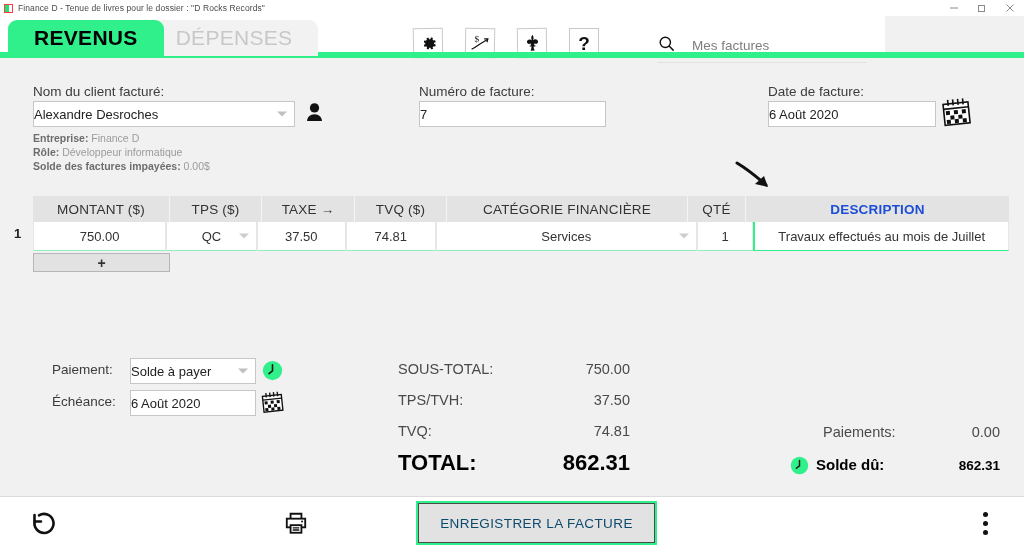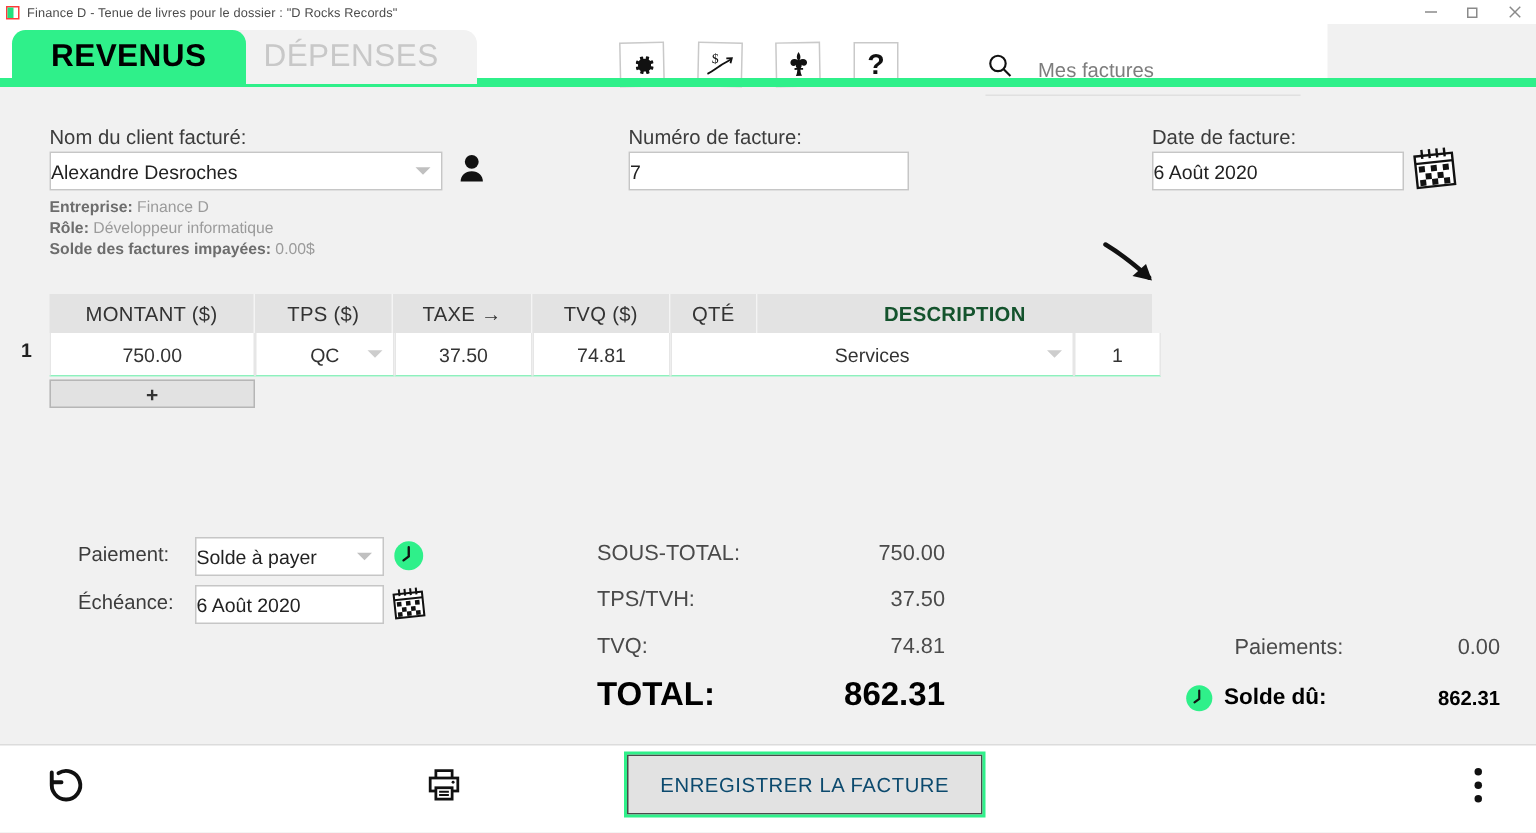--- a/index.html
+++ b/index.html
@@ -79,21 +79,21 @@
   .bigarrow { position: absolute; left: 735px; top: 160px; }
 
   
   .grid { position: absolute; left: 33px; top: 196px; width: 976px; }
   .grow { display: flex; }
   .gh {
     background: #e3e3e3; border-right: 1px solid #f4f4f4; height: 26px;
     display: flex; align-items: center; justify-content: center;
     font-size: 13.5px; color: #333; letter-spacing: .2px;
   }
-  .gh.bold { font-weight: bold; color: #14532d; }
+  .gh.bold { font-weight: bold; color: #1d4ed8; }
   .gc {
     background: #fff; border: 1px solid #e6e6e6; border-top: none; height: 29px;
     display: flex; align-items: center; justify-content: center;
     font-size: 13px; color: #333; position: relative;
     border-bottom: 1px solid #8ef0bd;
   }
   .gc.combo { justify-content: center; }
   .gc .caret { border-top-color: #cdcdcd; }
   .gc.focused { border-left: 2px solid #2ff08a; border-bottom: 1.5px solid #2ff08a; }
   .rownum { position: absolute; left: 14px; top: 226px; font-size: 13px; font-weight: bold; color: #222; }
@@ -272,36 +272,38 @@
       <path d="M33 27 L20 24 L29 16 Z" fill="#111"></path>
     </svg>
   </span>
 
   <div class="grid">
     <div class="grow">
       <div class="gh" style="width:137px">MONTANT ($)</div>
       <div class="gh" style="width:92px">TPS ($)</div>
       <div class="gh" style="width:93px">TAXE →</div>
       <div class="gh" style="width:92px">TVQ ($)</div>
+      <div class="gh" style="width:241px">CATÉGORIE FINANCIÈRE</div>
       <div class="gh" style="width:58px">QTÉ</div>
       <div class="gh bold" style="width:263px;border-right:none">DESCRIPTION</div>
     </div>
     <div class="grow">
       <div class="gc" style="width:137px">750.00</div>
       <div class="gc combo" style="width:93px">
         <span>QC</span>
         <span class="caret"></span>
       </div>
       <div class="gc" style="width:92px">37.50</div>
       <div class="gc" style="width:92px">74.81</div>
       <div class="gc combo" style="width:269px">
         <span>Services</span>
         <span class="caret"></span>
       </div>
       <div class="gc" style="width:58px">1</div>
+      <div class="gc focused" style="width:263px">Travaux effectués au mois de Juillet</div>
     </div>
   </div>
   <div class="rownum">1</div>
   <div class="addbtn">+</div>
 
   <div class="pm-label" id="pmLabel">Paiement:</div>
   <div class="tbox combo" id="pmBox">
     <span>Solde à payer</span>
     <span class="caret"></span>
   </div>

